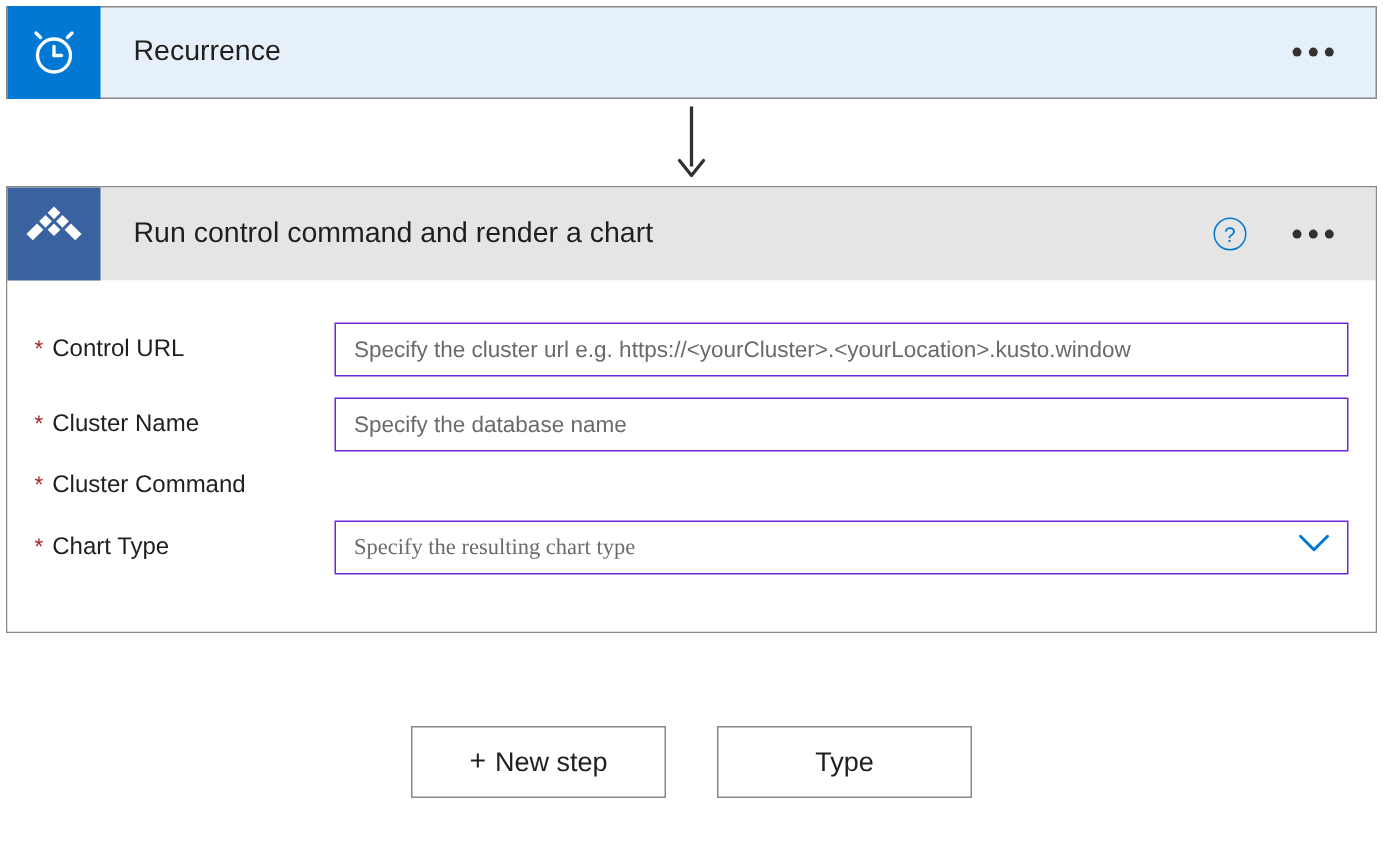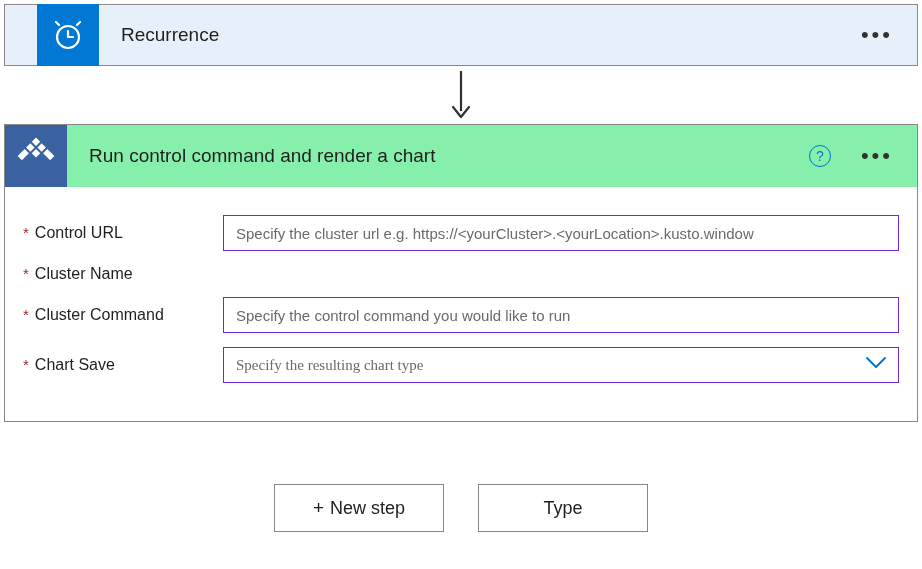--- a/index.html
+++ b/index.html
@@ -10,21 +10,20 @@
       width: 922px;
       padding: 4px;
     }
     
     .card-recurrence {
       display: flex;
       align-items: center;
       border: 1px solid #8a8886;
       background: #e6f0fa;
       height: 62px;
-      padding-left: 32px;
     }
     .card-recurrence .icon-box {
       width: 62px;
       height: 62px;
       background: #0078d4;
       display: flex;
       align-items: center;
       justify-content: center;
       flex-shrink: 0;
     }
@@ -50,21 +49,21 @@
       height: 58px;
       align-items: center;
     }
     
     .card-action {
       border: 1px solid #8a8886;
     }
     .card-action-header {
       display: flex;
       align-items: center;
-      background: #86efac;
+      background: #e5e5e5;
       height: 62px;
     }
     .card-action-header .icon-box {
       width: 62px;
       height: 62px;
       background: #3a62a1;
       display: flex;
       align-items: center;
       justify-content: center;
       flex-shrink: 0;
@@ -216,34 +215,34 @@
         <span>Control URL</span>
       </div>
       <input class="field-input" type="text" placeholder="Specify the cluster url e.g. https://&lt;yourCluster&gt;.&lt;yourLocation&gt;.kusto.window" style="">
     </div>
 
     <div class="field-row">
       <div class="field-label">
         <span class="req-star">*</span>
         <span>Cluster Name</span>
       </div>
+      <input class="field-input" type="text" placeholder="Specify the database name" style="">
     </div>
 
     <div class="field-row">
       <div class="field-label">
         <span class="req-star">*</span>
         <span>Cluster Command</span>
       </div>
-      <input class="field-input" type="text" placeholder="Specify the control command you would like to run" style="">
-    </div>
-
-    <div class="field-row">
-      <div class="field-label">
-        <span class="req-star">*</span>
-        <span>Chart Save</span>
+    </div>
+
+    <div class="field-row">
+      <div class="field-label">
+        <span class="req-star">*</span>
+        <span>Chart Type</span>
       </div>
       <div class="select-wrap">
         <input class="field-input" type="text" placeholder="Specify the resulting chart type" style="">
         <span class="chevron-down">
           <svg width="22" height="14" viewBox="0 0 22 14" fill="none">
             <path d="M2 2 L11 11 L20 2" stroke="#0078d4" stroke-width="2" fill="none" stroke-linecap="round" stroke-linejoin="round"></path>
           </svg>
         </span>
       </div>
     </div>

